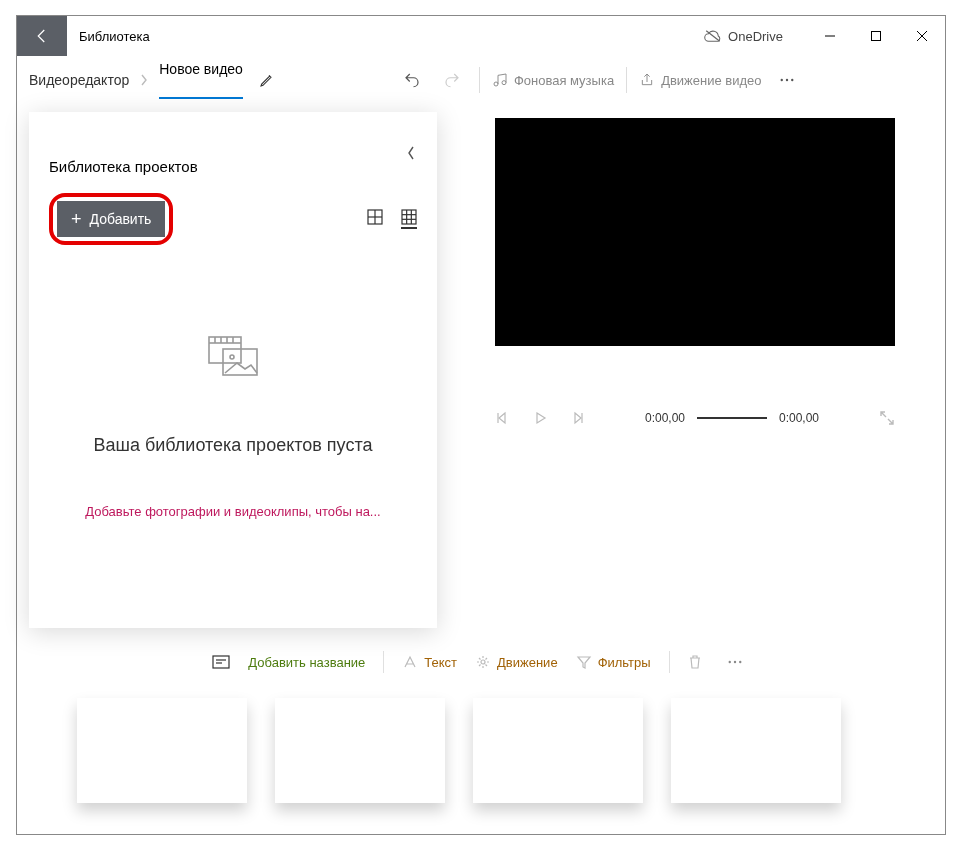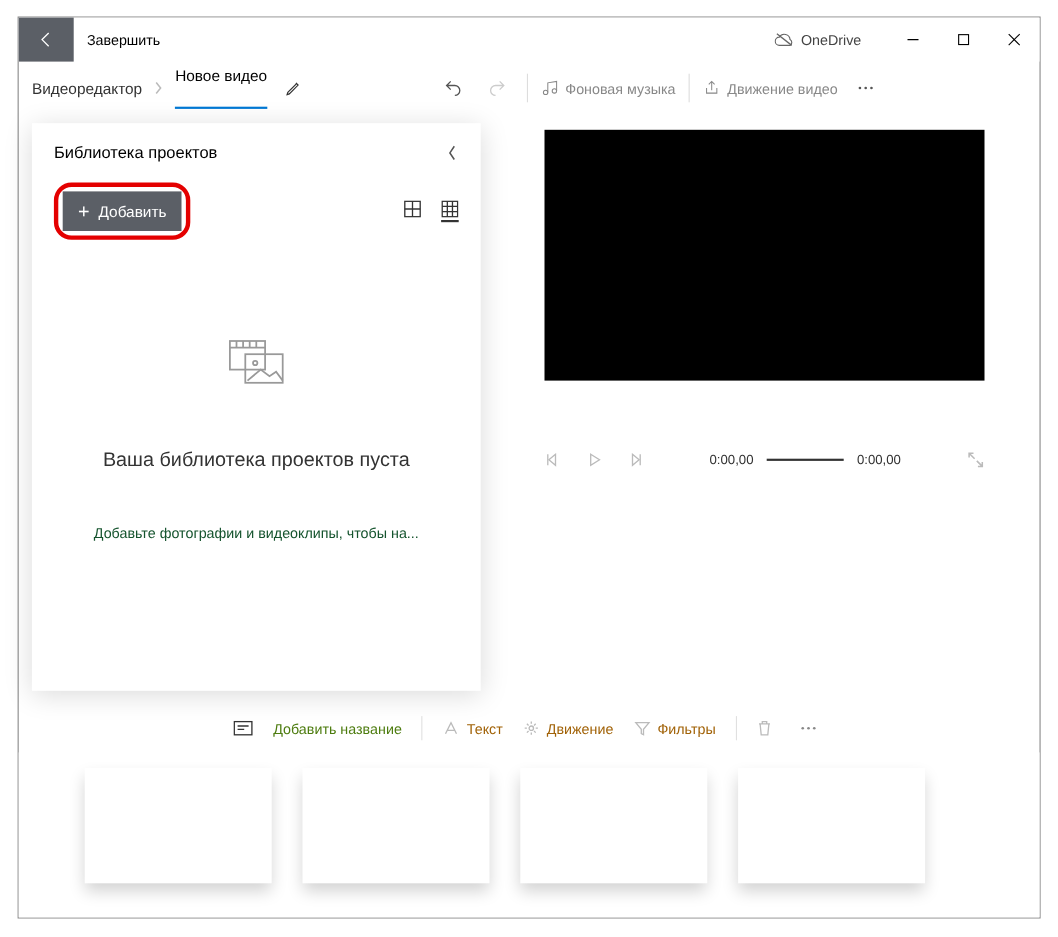--- a/index.html
+++ b/index.html
@@ -22,33 +22,33 @@
 .active-tab { font-size: 14px; border-bottom: 2px solid #0078d4; padding-bottom: 20px; color: #000; }
 .edit-ic { margin-left: 16px; cursor: pointer; color: #333; }
 .tb-btn { display: flex; align-items: center; margin: 0 8px; color: #888; font-size: 13px; cursor: pointer; }
 .tb-btn svg, .tb-btn .ic { margin-right: 6px; }
 .tb-sep { width: 1px; height: 26px; background: #ddd; margin: 0 4px; }
 
 
 .main { flex: 1; display: flex; padding: 0 12px; }
 .library-panel { width: 408px; background: #fff; box-shadow: 0 4px 24px rgba(0,0,0,0.15); margin: 8px 0 12px 0; display: flex; flex-direction: column; padding: 18px 20px; position: relative; }
 .lib-header { display: flex; align-items: center; justify-content: space-between; margin-bottom: 18px; }
-.lib-title { font-size: 15px; color: #000; }
+.lib-title { font-size: 15px; color: #000; margin-top: 28px; }
 .collapse-ic { cursor: pointer; color: #555; }
 .lib-controls { display: flex; align-items: center; margin-bottom: 20px; }
 .add-highlight { border: 4px solid #e40000; border-radius: 16px; padding: 4px; display: inline-flex; }
 .add-btn { background: #5b5f66; color: #fff; border: none; height: 36px; padding: 0 14px; display: flex; align-items: center; font-size: 14px; cursor: pointer; }
 .add-btn .plus { font-size: 18px; margin-right: 8px; font-weight: 300; }
 .view-toggles { margin-left: auto; display: flex; gap: 18px; }
 .view-toggle { cursor: pointer; color: #333; }
 .view-toggle.active { border-bottom: 2px solid #333; padding-bottom: 2px; }
 .empty-state { flex: 1; display: flex; flex-direction: column; align-items: center; justify-content: flex-start; margin-top: 70px; text-align: center; gap: 44px; }
 .empty-icon { margin-bottom: 14px; }
 .empty-title { font-size: 18px; color: #333; margin-bottom: 4px; }
-.empty-sub { font-size: 13px; color: #14532d; }
+.empty-sub { font-size: 13px; color: #be185d; }
 
 
 .preview-area { flex: 1; display: flex; flex-direction: column; align-items: center; padding: 12px 8px 0 28px; }
 .preview-canvas { width: 400px; height: 228px; background: #000; margin-top: 2px; }
 .player-controls { display: flex; align-items: center; width: 400px; margin-top: 64px; justify-content: space-between; }
 .pctrl-group { display: flex; align-items: center; gap: 24px; }
 .pctrl-ic { color: #aaa; cursor: pointer; }
 .time-group { display: flex; align-items: center; gap: 12px; font-size: 12px; color: #333; }
 .timeline { width: 70px; height: 2px; background: #333; }
 
@@ -69,21 +69,21 @@
 <body>
 
 <div class="window">
 
   <div class="titlebar">
     <div class="back-btn">
       <svg width="18" height="18" viewBox="0 0 24 24" fill="none" stroke="#fff" stroke-width="1.6">
           <path d="M15 4 L7 12 L15 20"></path>
         </svg>
     </div>
-    <div class="app-title">Завершить</div>
+    <div class="app-title">Библиотека</div>
     <div class="title-spacer"></div>
     <div class="onedrive">
       <svg width="18" height="14" viewBox="0 0 24 18">
           <path d="M6 16a5 5 0 0 1 0-10 7 7 0 0 1 13 3 4 4 0 0 1 0 7H6z" fill="none" stroke="#666" stroke-width="1.4"></path>
           <line x1="3" y1="2" x2="21" y2="16" stroke="#666" stroke-width="1.6"></line>
         </svg>
       <span>OneDrive</span>
     </div>
     <div class="win-ctrl">
       <svg width="12" height="12" viewBox="0 0 12 12">

